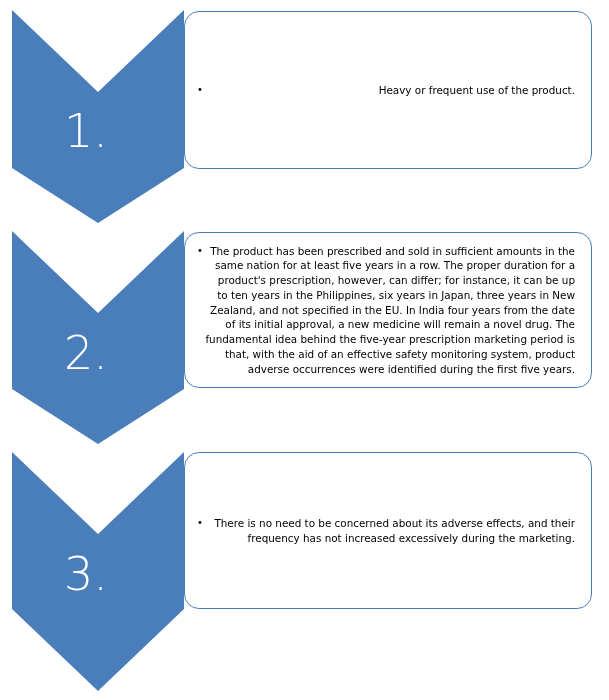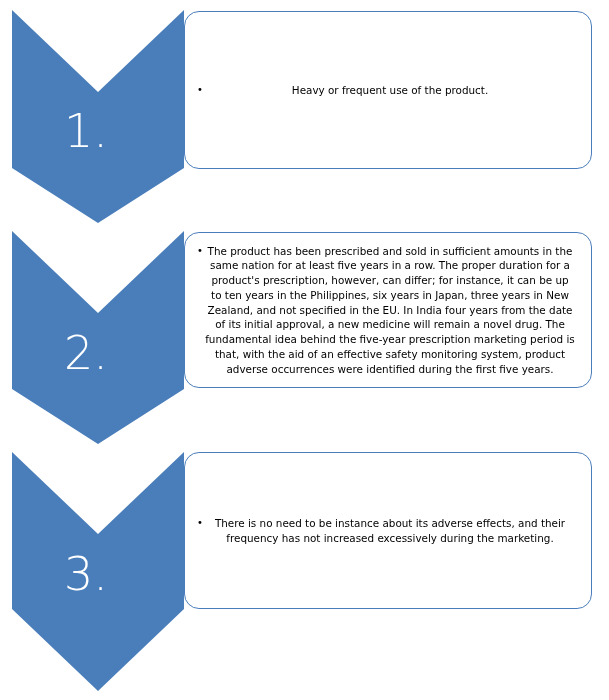--- a/index.html
+++ b/index.html
@@ -72,21 +72,21 @@
   }
   .bullet-mark {
     flex: 0 0 auto;
     width: 8px;
     font-size: 10px;
     line-height: 1.42;
     color: #000000;
   }
   .bullet-text {
     flex: 1 1 auto;
-    text-align: center;
+    text-align: right;
   }
 
   
   #chev-1 { top: 10px;  height: 213px; }
   #chev-2 { top: 231px; height: 213px; }
   #chev-3 { top: 452px; height: 239px; }
 
   #num-1 { top: 108px; }
   #num-2 { top: 330px; }
   #num-3 { top: 551px; }
@@ -136,18 +136,18 @@
     <svg viewBox="0 0 172 239" preserveAspectRatio="none">
       <polygon points="0,0 86,82 172,0 172,157 86,239 0,157" fill="#4a7ebb"></polygon>
     </svg>
   </div>
   <div class="chevron-number" id="num-3">3.</div>
 
   <div class="textbox" id="box-3">
     <div class="textbox-inner">
       <div class="bullet-row">
         <span class="bullet-mark">•</span>
-        <span class="bullet-text">There is no need to be instance about its adverse effects, and their frequency has not increased excessively during the marketing.</span>
+        <span class="bullet-text">There is no need to be concerned about its adverse effects, and their frequency has not increased excessively during the marketing.</span>
       </div>
     </div>
   </div>
 
 </div>
 
 </body></html>

